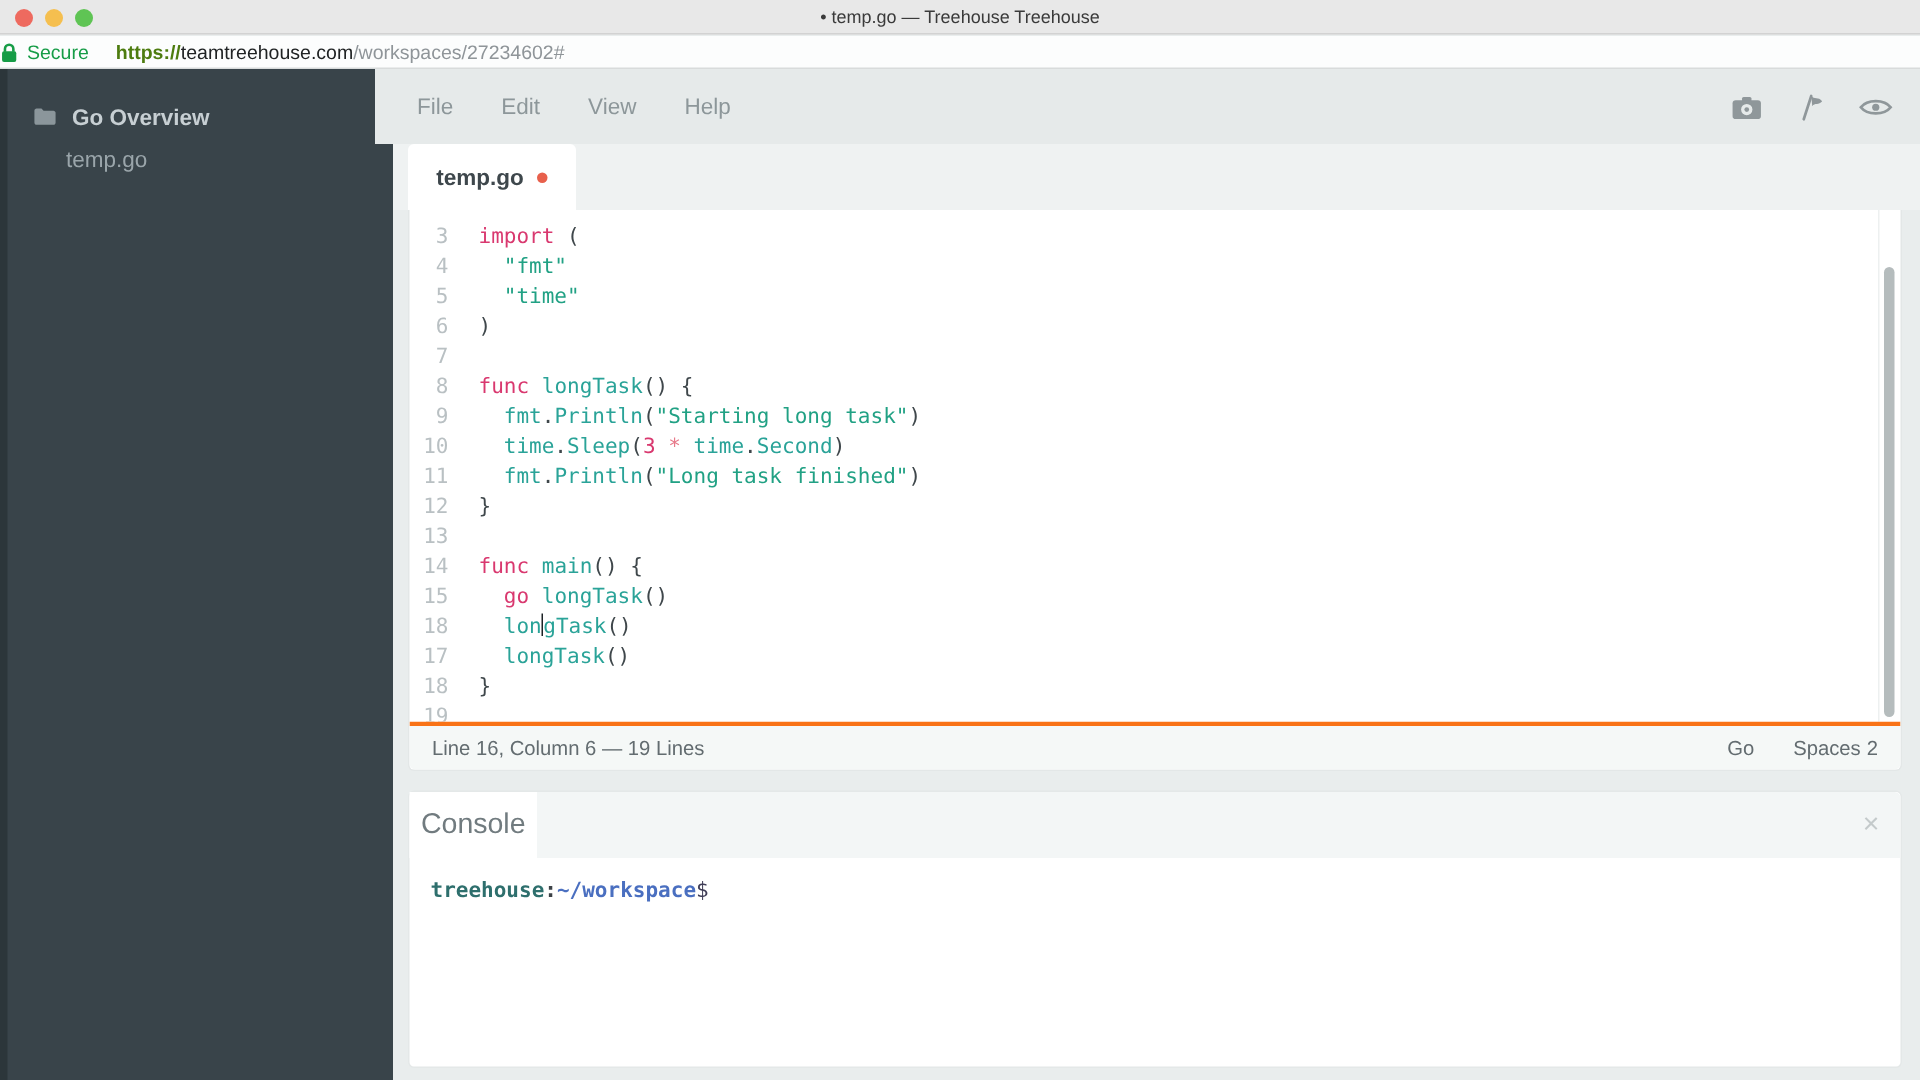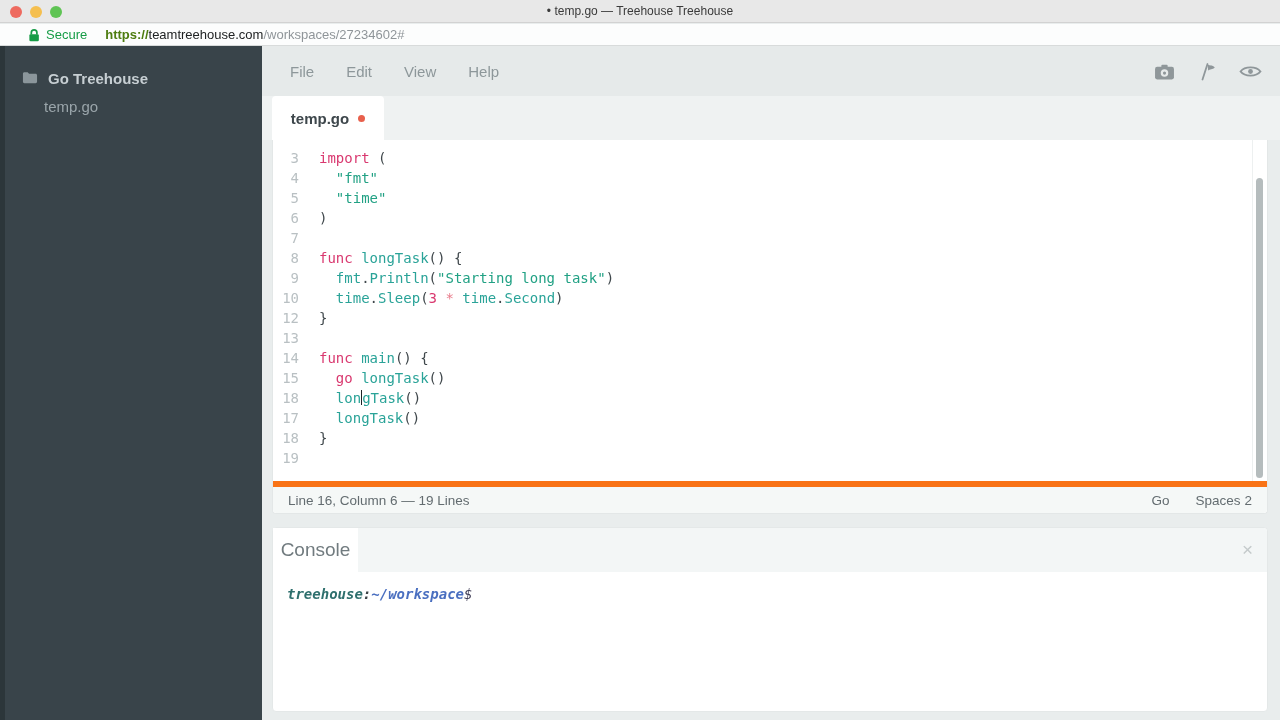--- a/index.html
+++ b/index.html
@@ -15,37 +15,37 @@
     background:#e8e8e8; border-bottom:1px solid #d2d2d2; }
   .traffic { position:absolute; top:6px; width:12px; height:12px; border-radius:50%; }
   .t-close { left:10px; background:#ee6a5f; }
   .t-min   { left:30px; background:#f5bf4f; }
   .t-zoom  { left:50px; background:#5fc454; }
   .title-text { position:absolute; left:0; right:0; top:0; height:23px;
     line-height:23px; text-align:center; font-size:12px; color:#3a3a3a; }
 
   .urlbar { position:absolute; top:24px; left:0; right:0; height:22px;
     background:#fcfdfd; border-bottom:1px solid #d8dbdb;
-    display:flex; align-items:center; padding-left:28px; font-size:13px; }
+    display:flex; align-items:center; font-size:13px; }
   .lock { margin-right:6px; display:inline-flex; }
   .secure-label { color:#169c46; margin-right:18px; }
   .url-scheme { color:#4d7c0f;font-weight:bold; }
   .url-domain { color:#202324; }
   .url-path { color:#8f9599; }
 
   
   .sidebar { position:absolute; left:0; top:46px; bottom:0; width:262px;
     background:#39444a; border-left:5px solid #2c363a; padding-top:18px; }
   .side-item { display:flex; align-items:center; height:28px; cursor:default; }
   .side-item.folder { padding-left:17px; font-weight:bold; color:#c7cfd3; font-size:15px; }
   .side-item.file { padding-left:39px; color:#9aa5aa; font-size:15px; }
   .side-item .ficon { margin-right:10px; display:inline-flex; }
 
   
-  .menubar { position:absolute; left:262px; right:0; top:46px; height:50px;
+  .menubar { position:absolute; left:250px; right:0; top:46px; height:50px;
     background:#e6eaea; display:flex; align-items:center; padding-left:28px; }
   .menu-item { color:#8d979a; font-size:15px; margin-right:32px; cursor:default; }
   .menu-actions { position:absolute; right:18px; top:0; height:50px;
     display:flex; align-items:center; gap:22px; }
   .action-icon { display:inline-flex; }
 
   
   .tabrow { position:absolute; left:262px; right:0; top:96px; height:44px; background:#eff2f2; }
   .editor-tab { position:absolute; left:10px; top:0; height:44px; width:112px;
     background:#ffffff; border-radius:4px 4px 0 0;
@@ -71,38 +71,38 @@
   .tk-pn { color:#3f474b; }
   .caret { display:inline-block; width:1px; height:15px; background:#1c2326;
     vertical-align:-2px; }
 
   .scroll-track { position:absolute; right:0; top:0; bottom:32px; width:15px;
     border-left:1px solid #edf0f0; }
   .scroll-thumb { position:absolute; right:4px; top:38px; width:7px; height:300px;
     border-radius:4px; background:#b5bcbd; }
 
   .status-bar { position:absolute; left:0; right:0; bottom:0; height:32px;
-    background:#f5f8f7; border-top:6px solid #f97316; border-radius:0 0 4px 4px;
+    background:#f5f8f7; border-top:3px solid #f97316; border-radius:0 0 4px 4px;
     display:flex; align-items:center; padding:0 15px; font-size:13.5px; color:#636c70; }
   .status-left { flex:1; }
   .status-lang { margin-right:26px; }
   .status-indent { display:flex; gap:4px; }
 
   
   .console-panel { position:absolute; left:272px; width:996px; top:527px; height:185px;
     background:#ffffff; border:1px solid #e4e8e8; border-radius:4px; }
   .console-header { position:relative; height:44px; background:#f3f6f6;
     border-radius:4px 4px 0 0; }
   .console-tab { position:absolute; left:0; top:0; height:44px; width:85px;
     background:#ffffff; display:flex; align-items:center; justify-content:center;
     font-size:19px; color:#717b7f; }
   .console-close { position:absolute; right:14px; top:0; height:44px;
     display:flex; align-items:center; font-size:19px; color:#c4cacb; cursor:default; }
   .console-body { padding:14px 0 0 14px;
-    font-family:"DejaVu Sans Mono", monospace; font-size:14px; font-weight:bold;font-style:italic; }
+    font-family:"DejaVu Sans Mono", monospace; font-size:14px; font-weight:bold; }
   .pr-host { color:#2e6f6d; }
   .pr-sep { color:#3c4146; }
   .pr-path { color:#4a6fc0; }
   .pr-dollar { color:#3f3d56; font-weight:normal; }
 </style>
 </head>
 <body>
 
 <div class="titlebar">
   <span class="traffic t-close"></span>
@@ -124,21 +124,21 @@
   </span>
 </div>
 
 <div class="sidebar">
   <div class="side-item folder">
     <span class="ficon">
       <svg width="16" height="14" viewBox="0 0 17 14">
         <path d="M1 2.5 C1 1.7 1.7 1 2.5 1 H6 L7.5 2.5 H14.5 C15.3 2.5 16 3.2 16 4 V11 C16 11.8 15.3 12.5 14.5 12.5 H2.5 C1.7 12.5 1 11.8 1 11 Z" fill="#8b969b"></path>
       </svg>
     </span>
-    <span>Go Treehouse</span>
+    <span>Go Overview</span>
   </div>
   <div class="side-item file">
     <span>temp.go</span>
   </div>
 </div>
 
 <div class="menubar">
   <span class="menu-item">File</span>
   <span class="menu-item">Edit</span>
   <span class="menu-item">View</span>
@@ -202,20 +202,24 @@
       </div>
       <div class="code-line">
         <span class="ln">9</span>
         <span class="code"><span class="tk-pn">  </span><span class="tk-id">fmt</span><span class="tk-pn">.</span><span class="tk-id">Println</span><span class="tk-pn">(</span><span class="tk-str">"Starting long task"</span><span class="tk-pn">)</span></span>
       </div>
       <div class="code-line">
         <span class="ln">10</span>
         <span class="code"><span class="tk-pn">  </span><span class="tk-id">time</span><span class="tk-pn">.</span><span class="tk-id">Sleep</span><span class="tk-pn">(</span><span class="tk-num">3</span><span class="tk-pn"> </span><span class="tk-op">*</span><span class="tk-pn"> </span><span class="tk-id">time</span><span class="tk-pn">.</span><span class="tk-id">Second</span><span class="tk-pn">)</span></span>
       </div>
       <div class="code-line">
+        <span class="ln">11</span>
+        <span class="code"><span class="tk-pn">  </span><span class="tk-id">fmt</span><span class="tk-pn">.</span><span class="tk-id">Println</span><span class="tk-pn">(</span><span class="tk-str">"Long task finished"</span><span class="tk-pn">)</span></span>
+      </div>
+      <div class="code-line">
         <span class="ln">12</span>
         <span class="code"><span class="tk-pn">}</span></span>
       </div>
       <div class="code-line">
         <span class="ln">13</span>
         <span class="code"></span>
       </div>
       <div class="code-line">
         <span class="ln">14</span>
         <span class="code"><span class="tk-kw">func </span><span class="tk-id">main</span><span class="tk-pn">() {</span></span>

